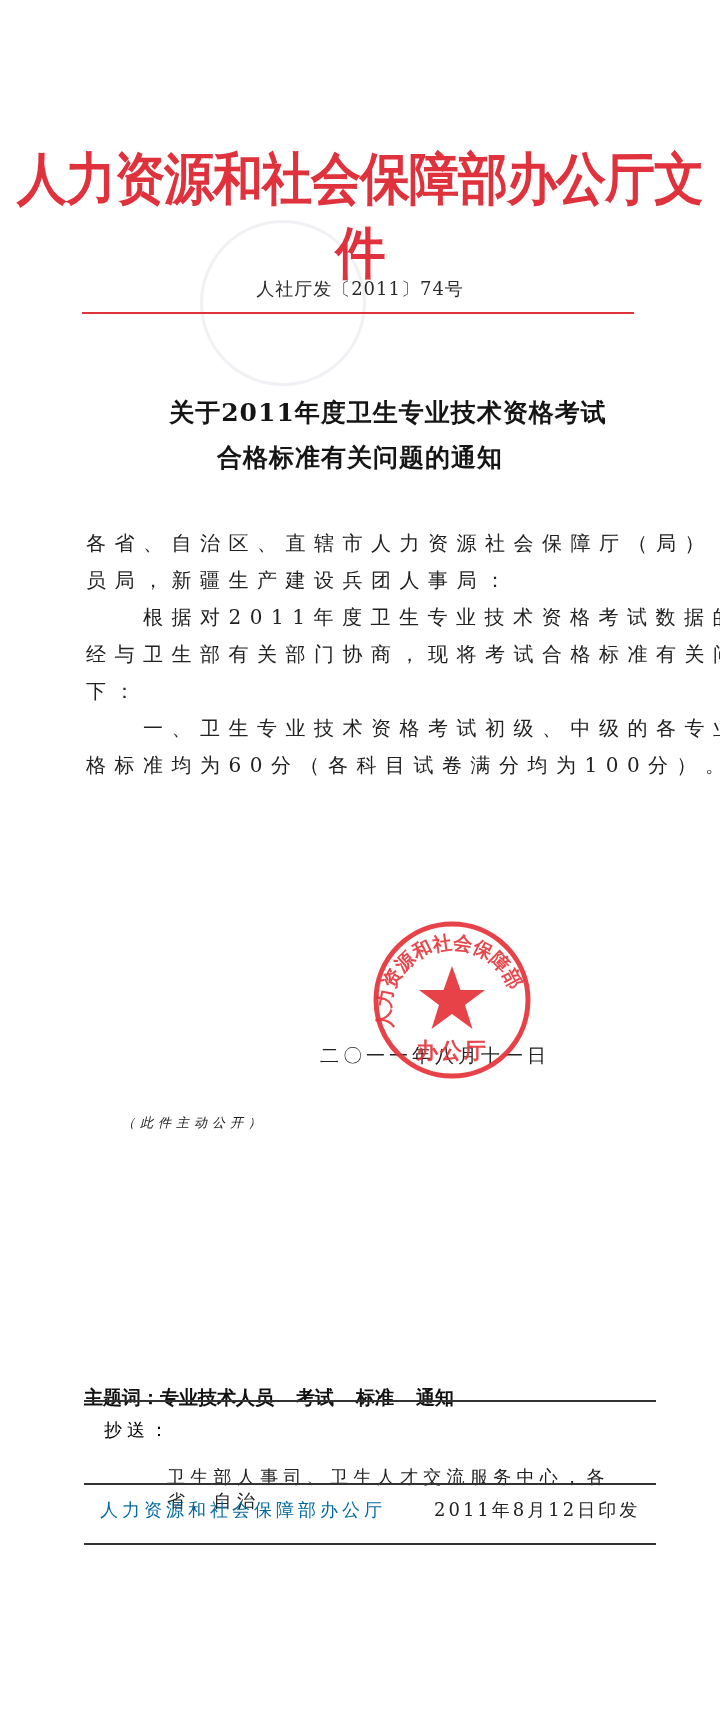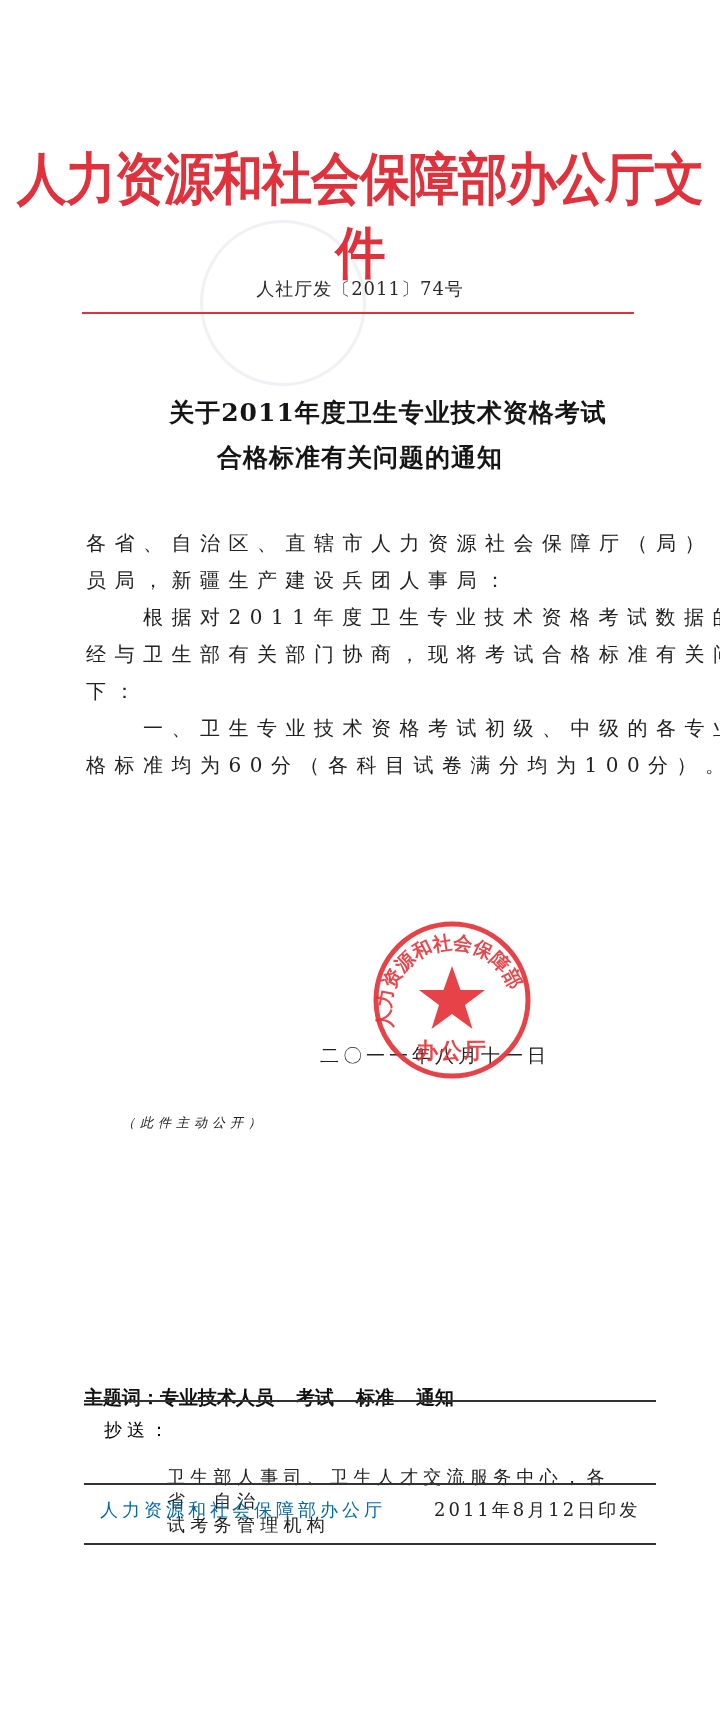--- a/index.html
+++ b/index.html
@@ -75,19 +75,18 @@
 <div class="abs public">（此件主动公开）</div>
 
 <div class="abs kw">
   <span>主题词：</span><span>专业技术人员</span><span class="sep"></span><span>考试</span><span class="sep"></span><span>标准</span><span class="sep"></span><span>通知</span>
 </div>
 <div class="abs rule" style="top:1400px"></div>
 
 <div class="abs cc-label">抄送：</div>
 <div class="abs cc-body">
   <div>卫生部人事司、卫生人才交流服务中心，各省、自治</div>
-  <div>试考务管理机构</div>
 </div>
 <div class="abs rule" style="top:1483px"></div>
 
 <div class="abs issuer">人力资源和社会保障部办公厅</div>
 <div class="abs issued">2011年8月12日印发</div>
 <div class="abs rule" style="top:1543px"></div>
 
 </body></html>

